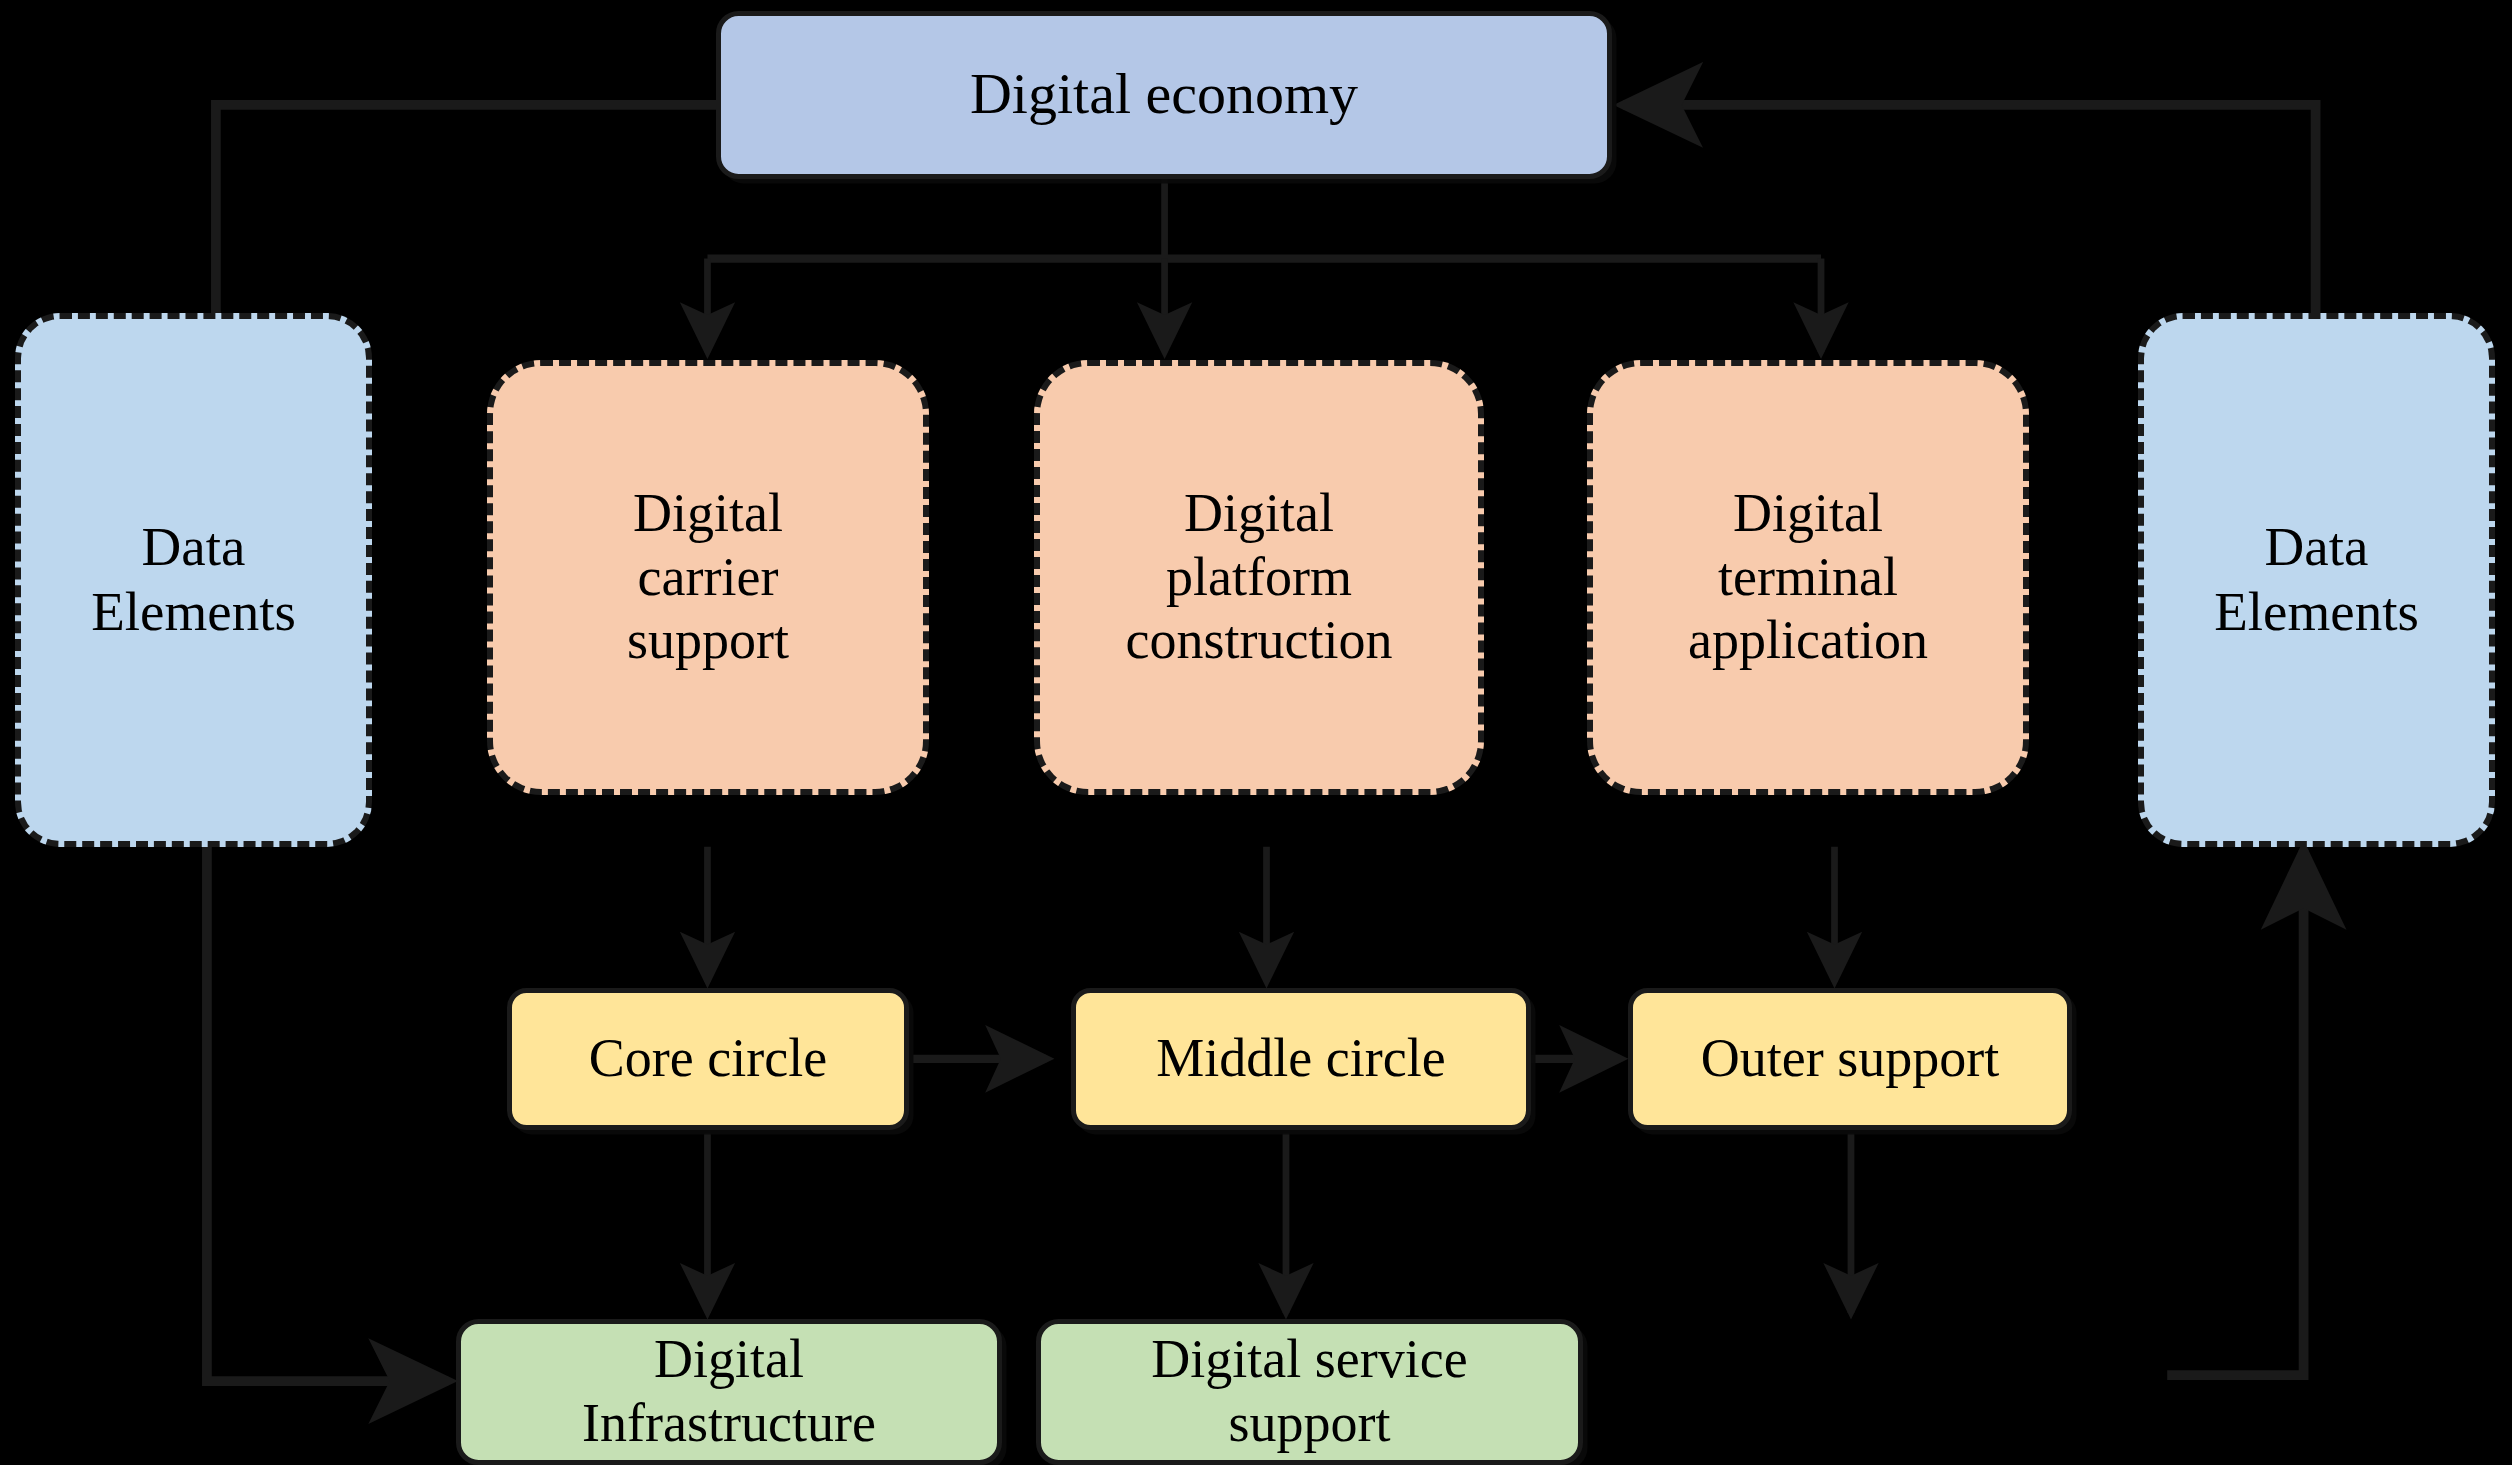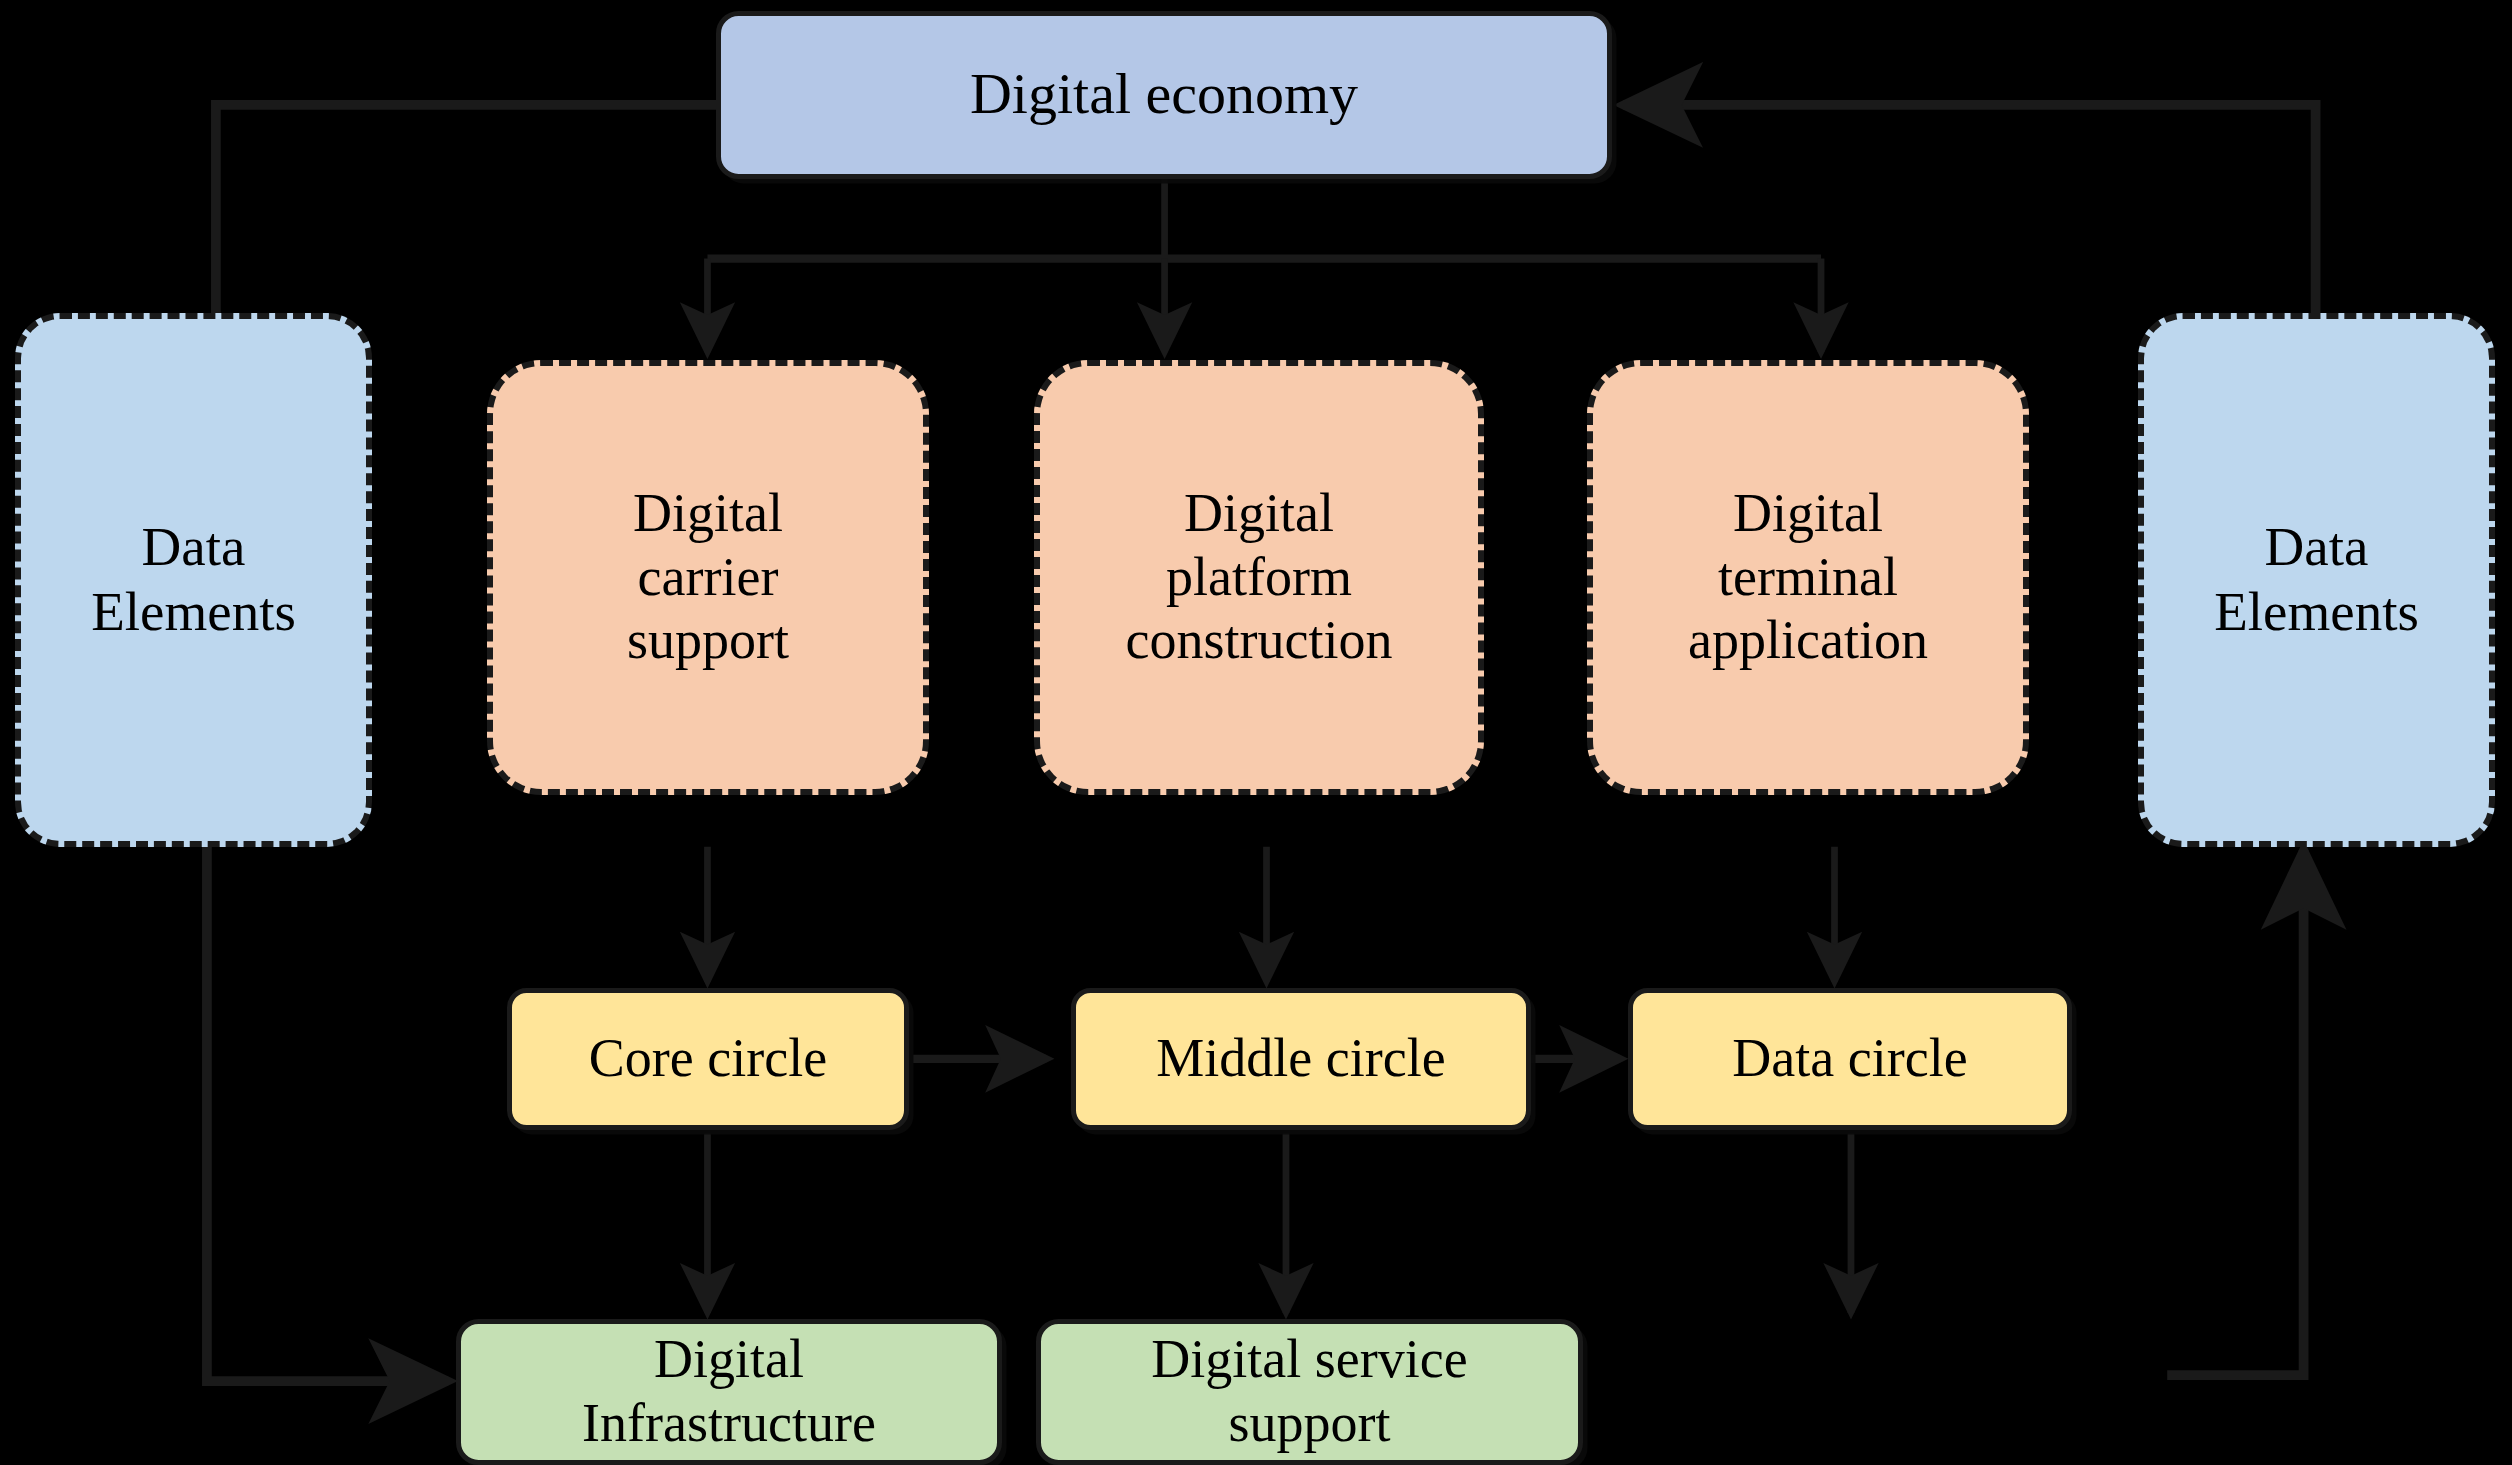--- a/index.html
+++ b/index.html
@@ -111,21 +111,21 @@
 application</span>
   </div>
 
   <div class="node solid n-yellow n-ye1">
     <span>Core circle</span>
   </div>
   <div class="node solid n-yellow n-ye2">
     <span>Middle circle</span>
   </div>
   <div class="node solid n-yellow n-ye3">
-    <span>Data circle</span>
+    <span>Outer support</span>
   </div>
 
   <div class="node solid n-green n-gr1">
     <span>Digital
 Infrastructure</span>
   </div>
   <div class="node solid n-green n-gr2">
     <span>Digital service
 support</span>
   </div>

